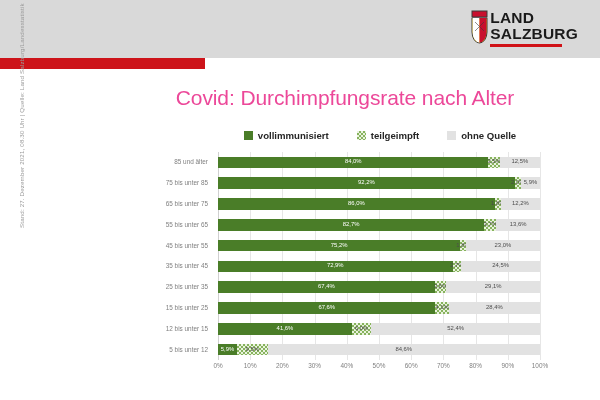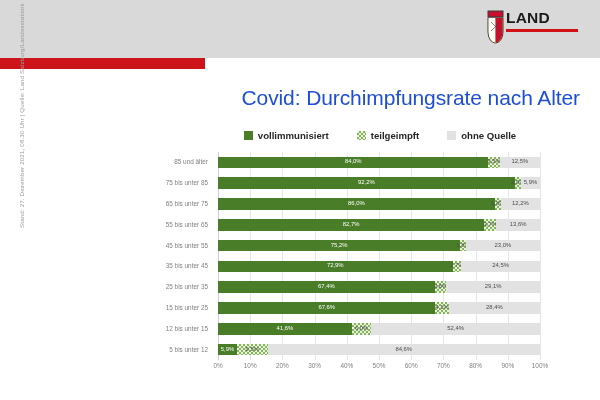--- a/index.html
+++ b/index.html
@@ -50,22 +50,22 @@
     white-space: nowrap;
     letter-spacing: 0.15px;
   }
   .source-note-outer {
     position: absolute; left: 0px; top: 110px; width: 22px; height: 260px;
   }
 
   
   .chart-title {
     position: absolute; left: 110px; top: 86px; width: 470px;
-    text-align: right;
-    font-size: 21px; font-weight: 400; color: #1d4ed8;
+    text-align: center;
+    font-size: 21px; font-weight: 400; color: #ec4899;
     letter-spacing: -0.1px;
   }
 
   
   .legend {
     position: absolute; left: 210px; top: 130px; width: 340px;
     display: flex; justify-content: center; align-items: center; gap: 28px;
   }
   .legend-item { display: flex; align-items: center; gap: 5px; }
   .legend-swatch { width: 9px; height: 9px; display: inline-block; }
@@ -134,20 +134,21 @@
           <rect x="1" y="1" width="15" height="6" fill="#c8102e"></rect>
           <rect x="1" y="1" width="15" height="6" fill="none" stroke="#3a3a3a" stroke-width="1"></rect>
           <path d="M1 8 h15 v14 a7.5 11 0 0 1 -7.5 11 a7.5 11 0 0 1 -7.5 -11 z" fill="#f2c200" stroke="#3a3a3a" stroke-width="1"></path>
           <path d="M1.6 8 h6.9 v24.5 a7 10 0 0 1 -6.9 -10.5 z" fill="#ffffff"></path>
           <path d="M8.5 8 h6.9 v14 a7 10 0 0 1 -6.9 10.5 z" fill="#c8102e"></path>
           <path d="M4 12 l9 9 M13 12 l-9 9" stroke="#3a3a3a" stroke-width="0.9" opacity="0.65"></path>
         </svg>
       </div>
       <div class="logo-text">
         <span class="logo-line">LAND</span>
+        <span class="logo-line">SALZBURG</span>
         <span class="logo-rule"></span>
       </div>
     </div>
   </div>
 
   <div class="red-bar"></div>
 
   <div class="source-note-outer">
     <div class="source-note">Stand: 27. Dezember 2021, 08.30 Uhr | Quelle: Land Salzburg/Landesstatistik</div>
   </div>

